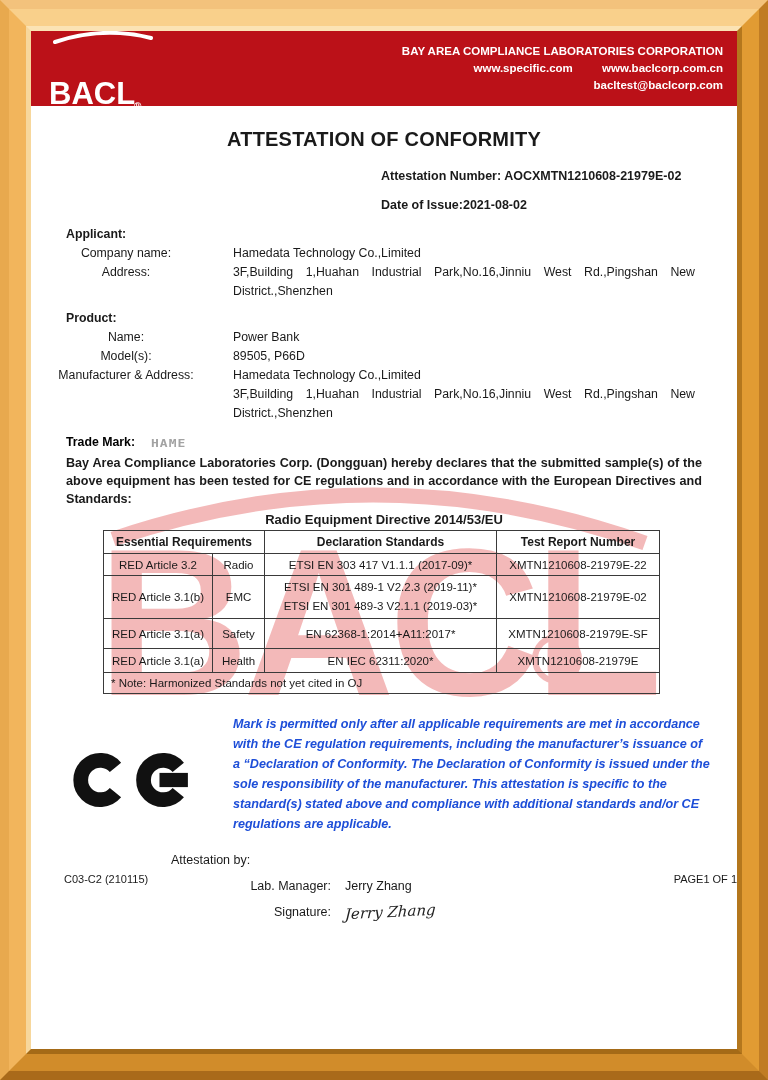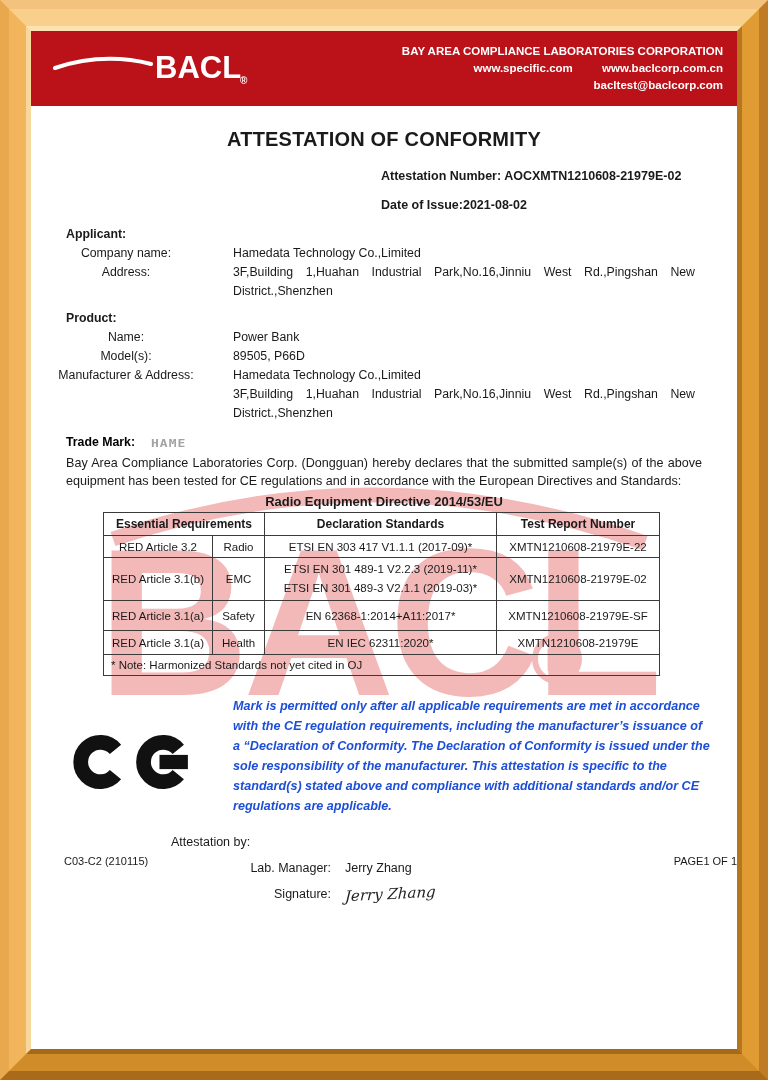--- a/index.html
+++ b/index.html
@@ -19,21 +19,21 @@
   .page{width:100%;height:100%;background:#ffffff;position:relative;overflow:hidden;}
 
   
   .watermark{position:absolute;left:48px;top:436px;width:596px;height:252px;
     opacity:.55;z-index:0;pointer-events:none;}
   .content{position:relative;z-index:1;}
 
   
   .banner{height:75px;background:#bb1118;display:flex;justify-content:space-between;
     align-items:center;padding:0 14px 0 18px;color:#fff;}
-  .logo-block{display:flex;flex-direction:row;align-items:flex-start;line-height:1;}
+  .logo-block{display:flex;flex-direction:column;align-items:flex-start;line-height:1;gap:36px;}
   .logo-arc{margin-left:2px;margin-bottom:-2px;}
   .logo-text{font-size:31px;font-weight:800;letter-spacing:0;color:#fff;position:relative;}
   .logo-reg{font-size:10px;font-weight:700;vertical-align:-6px;margin-left:-1px;}
   .contact-block{text-align:right;font-weight:700;font-size:11.5px;line-height:17px;}
   .contact-sites span{margin-left:26px;}
 
   
   .doc-title{text-align:center;font-size:20px;font-weight:700;color:#1a1a1a;
     margin-top:22px;letter-spacing:.2px;}
   .attn-block{margin:18px 0 0 350px;font-size:12.5px;font-weight:700;color:#1a1a1a;}
@@ -46,21 +46,21 @@
   .lv-label{width:190px;text-align:center;flex:0 0 190px;}
   .lv-value{margin-left:12px;width:462px;}
   .lv-value.just{text-align:justify;}
 
   .trademark-row{display:flex;margin:10px 0 2px 35px;line-height:18px;font-size:12.3px;}
   .tm-label{font-weight:700;}
   .tm-logo{margin-left:16px;font-family:"DejaVu Sans Mono",monospace;font-weight:700;
     color:#a3a3a3;letter-spacing:1px;font-size:13px;transform:scaleY(.85);transform-origin:left bottom;}
 
   .declaration{margin:3px 35px 0 35px;font-size:12.6px;line-height:18px;
-    text-align:justify;color:#1a1a1a;}
+    text-align:justify;color:#1a1a1a;font-weight:bold;}
 
   .directive-title{text-align:center;font-weight:700;font-size:13px;margin-top:4px;color:#1a1a1a;}
 
   
   .std-table{border-collapse:collapse;margin:3px 0 0 72px;table-layout:fixed;
     width:556px;font-size:11.5px;color:#1a1a1a;background:transparent;}
   .std-table th,.std-table td{border:1.4px solid #3a3a3a;text-align:center;
     vertical-align:middle;padding:1px 5px;background:transparent;}
   .std-table th{font-size:12px;font-weight:700;height:23px;}
   .row-h1{height:22px;} .row-h2{height:43px;} .row-h3{height:30px;} .row-h4{height:24px;}

